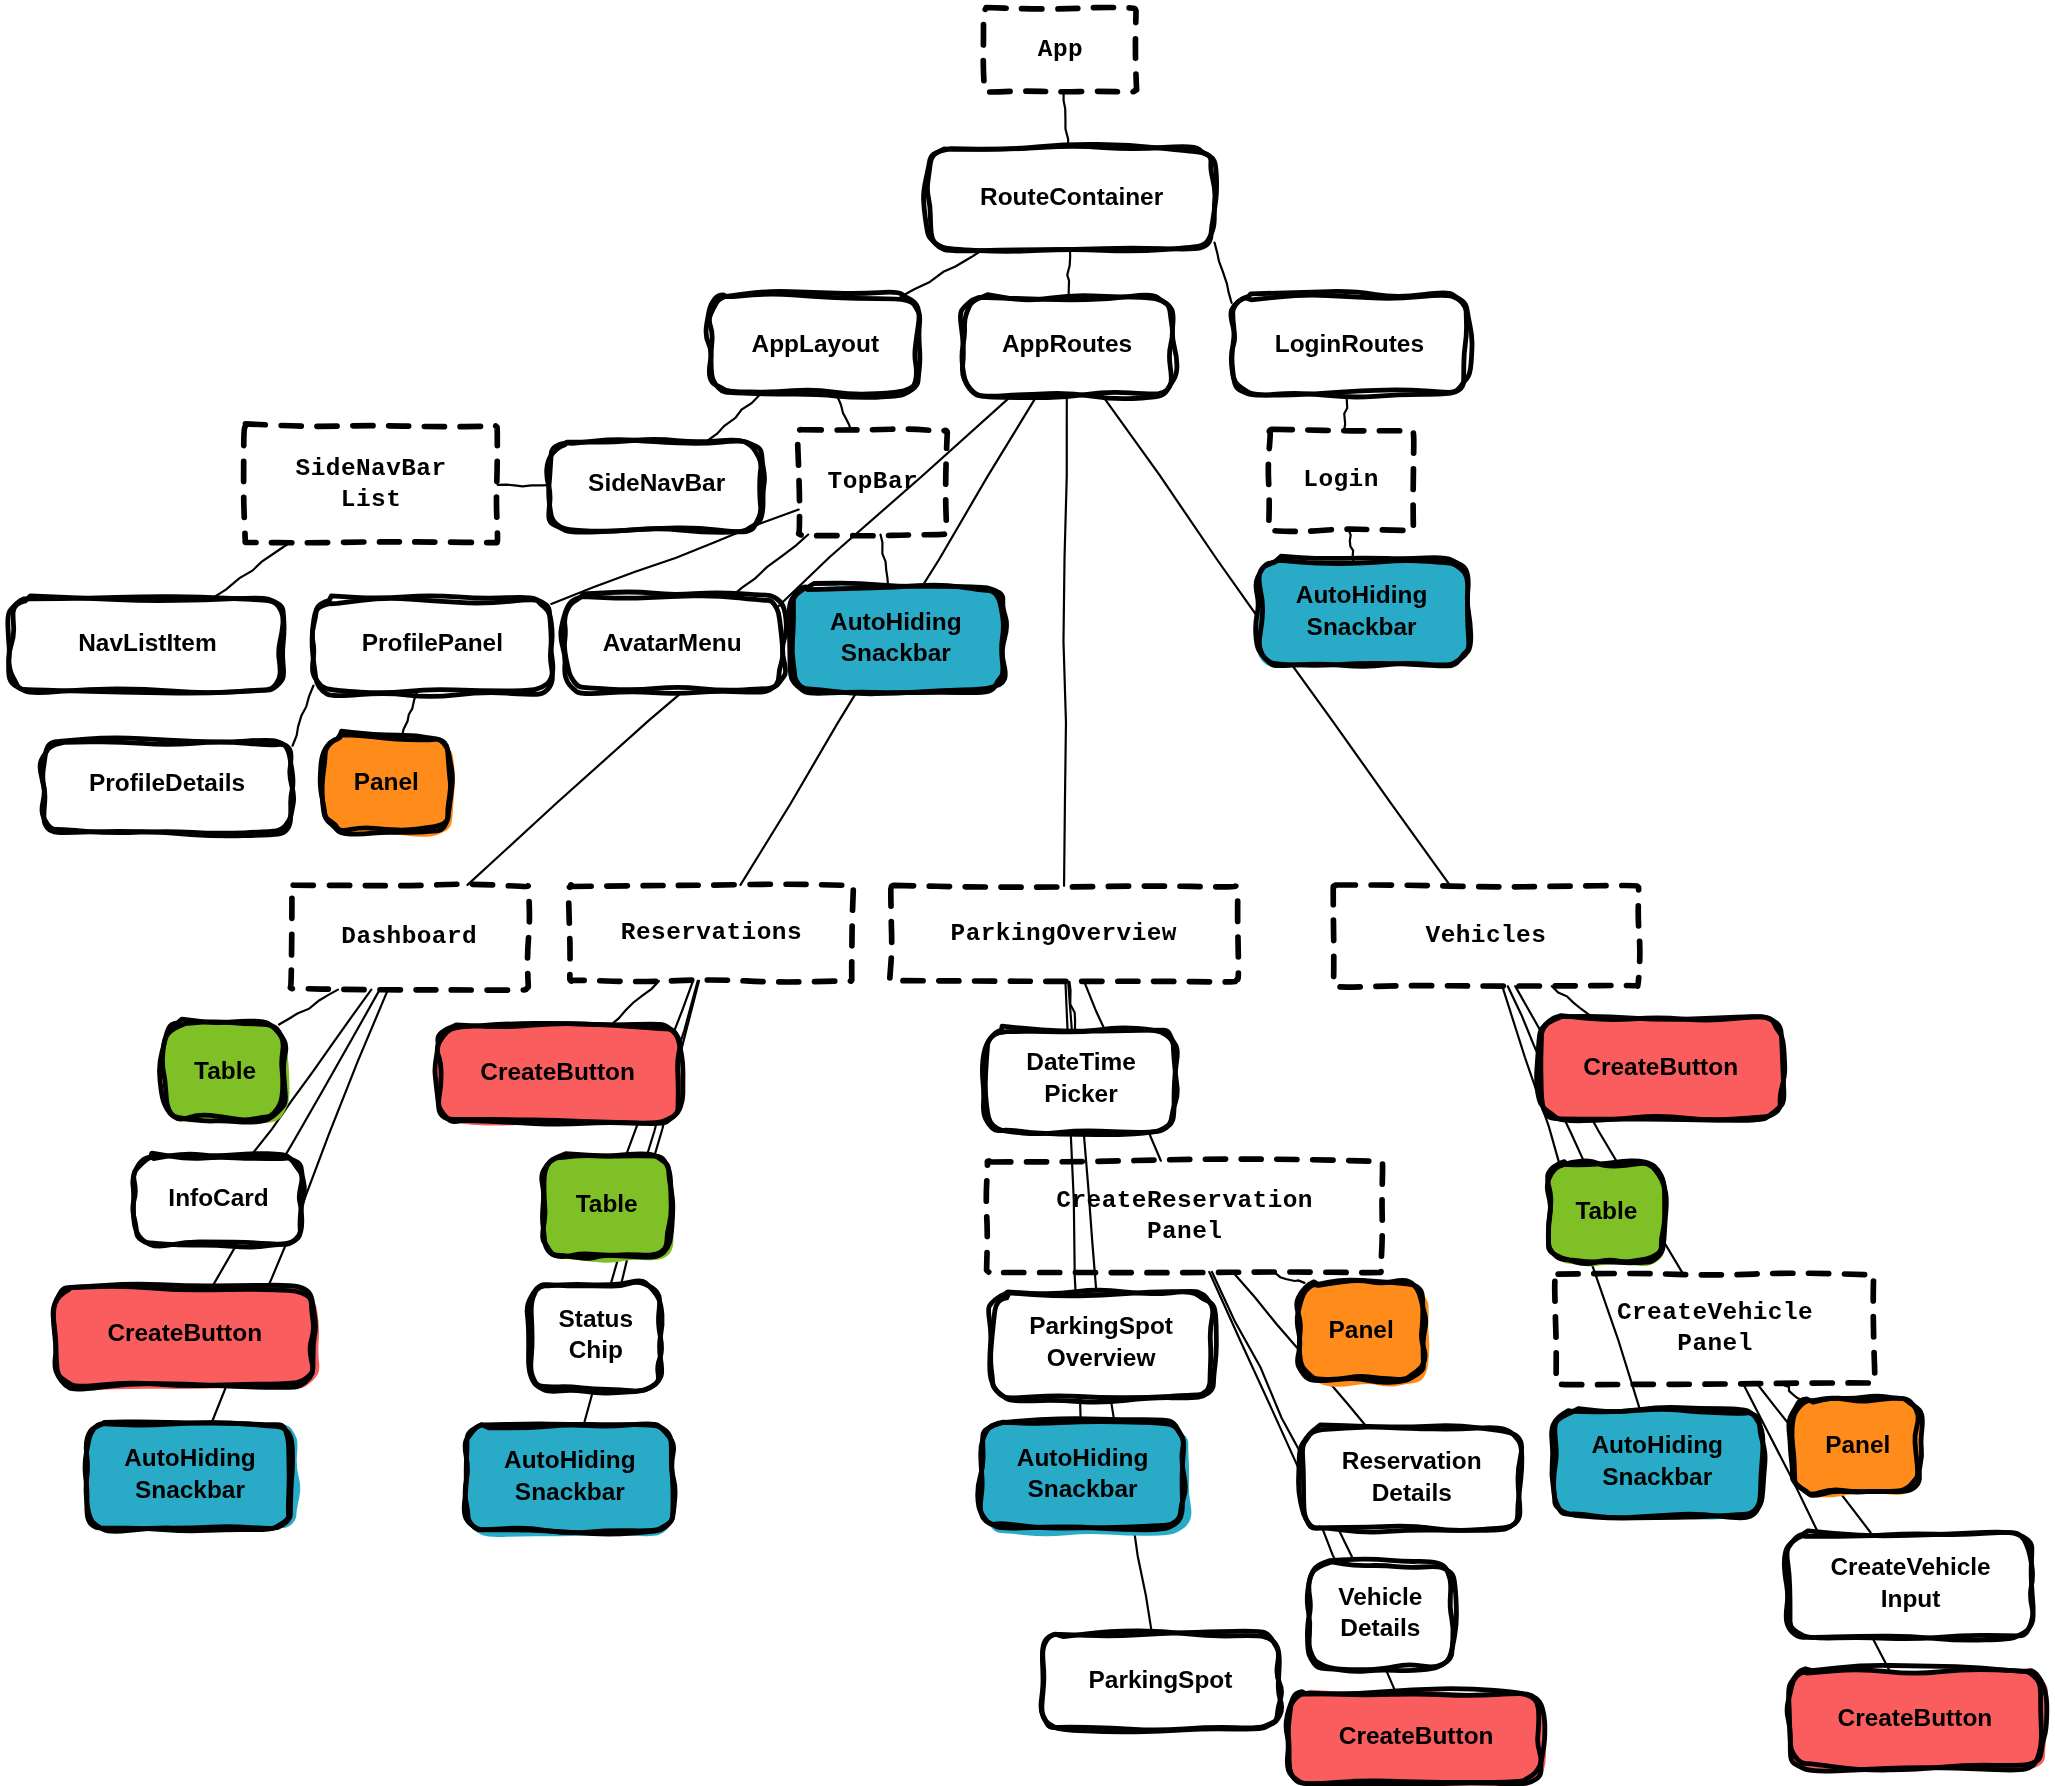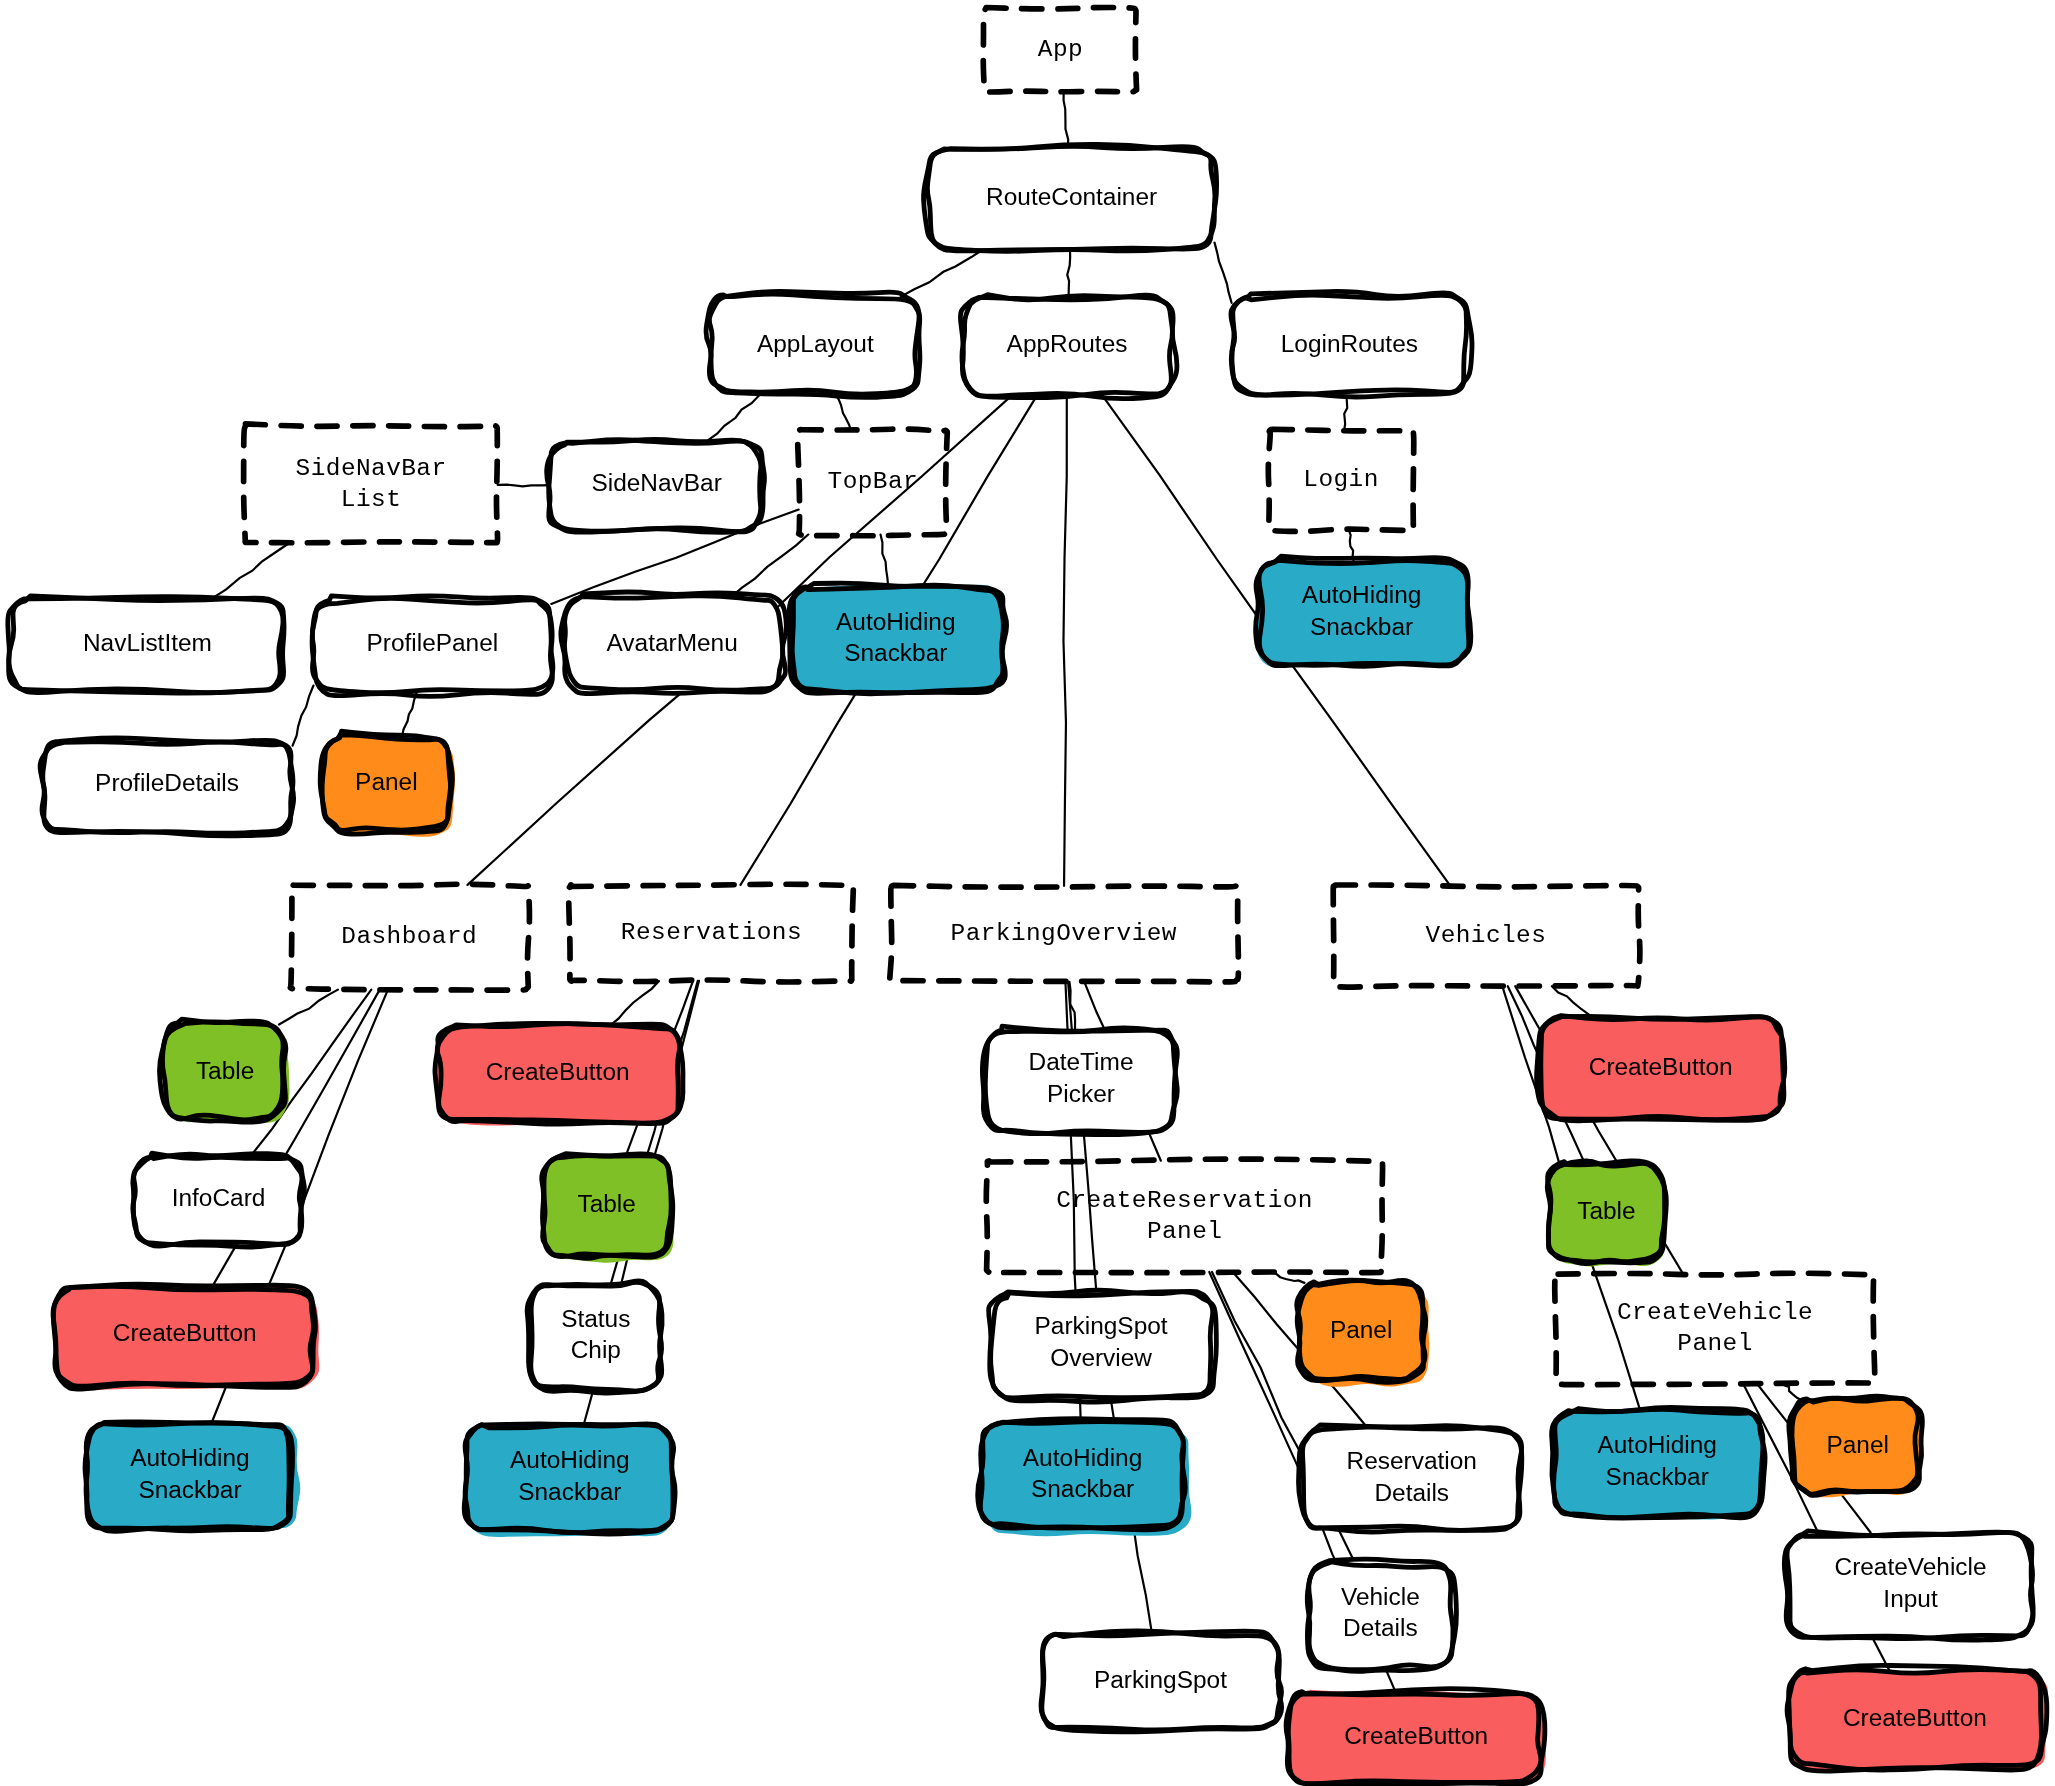--- a/index.html
+++ b/index.html
@@ -1,16 +1,16 @@
 <!DOCTYPE html>
 <html style="font-size:7px"><head>
 <meta charset="utf-8">
 <style>
   html,body{margin:0;padding:0;background:#ffffff;}
-  #stage{position:relative;width:2056px;height:1786px;background:#fff;overflow:hidden;}
+  #stage{position:relative;width:2056px;height:1786px;background:#fff;overflow:hidden;font-weight:bold;}
   svg#canvas{position:absolute;left:0;top:0;width:2056px;height:1786px;}
   .nodelabel{
     font-family:"Liberation Sans", sans-serif;
     font-size:56px; fill:#000; text-anchor:middle; dominant-baseline:middle;
     pointer-events:none; white-space:pre;
   }
   .nodelabel.mono{ font-family:"Liberation Mono", monospace; font-size:56px; letter-spacing:1px;}
   .edge{ fill:none; stroke:#000; stroke-width:5; stroke-linecap:round; }
   .nodebox{ stroke:#000; stroke-width:11; stroke-linejoin:round; stroke-linecap:round; }
   .nodebox.dashed{ fill:none; stroke-width:13; stroke-dasharray:46 36; }

